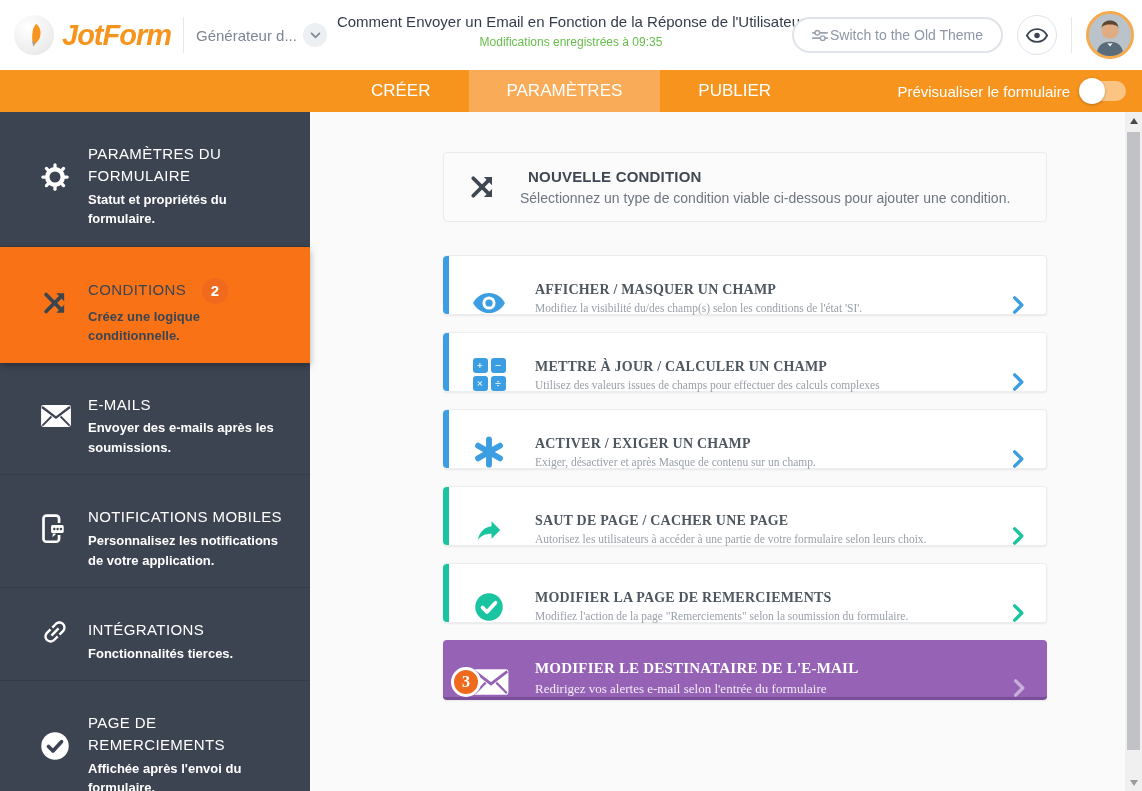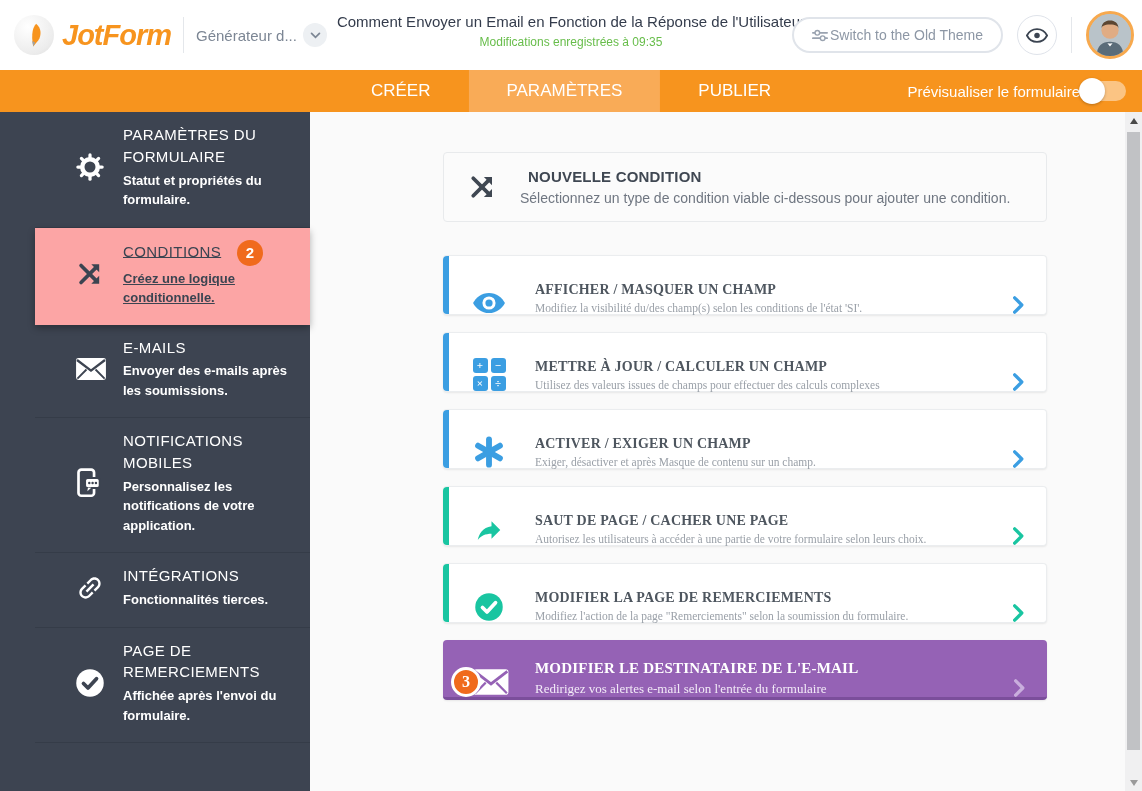--- a/index.html
+++ b/index.html
@@ -23,31 +23,31 @@
   .topbar-right { position:absolute; right:8px; top:0; height:70px; display:flex; align-items:center; gap:14px; }
   .switch-theme { display:flex; align-items:center; gap:2px; padding:8px 18px; background:#fff; border:2px solid #e0e4ea; border-radius:20px; color:#8d97a5; font-size:14px; font-family:inherit; cursor:pointer; white-space:nowrap; }
   .eye-btn { width:40px; height:40px; border-radius:50%; background:#fff; border:1px solid #dfe3ea; display:flex; align-items:center; justify-content:center; cursor:pointer; }
   .avatar-wrap { width:48px; height:48px; border-radius:50%; border:3px solid #f7a94e; overflow:hidden; cursor:pointer; background:#b9c3c9; }
 
   
   .navbar { position:absolute; top:70px; left:0; right:0; height:42px; background:#F7941E; z-index:4;padding-left:12px; }
   .nav-tabs { position:absolute; left:50%; transform:translateX(-50%); height:42px; display:flex; }
   .nav-tab { padding:0 38px; line-height:42px; color:#fff; font-size:17px; cursor:pointer; white-space:nowrap; }
   .nav-tab.active { background:#f9ab57; }
-  .nav-preview { position:absolute; right:16px; top:0; height:42px; display:flex; align-items:center; gap:0; color:#fff; font-size:15px; }
+  .nav-preview { position:absolute; right:16px; top:0; height:42px; display:flex; align-items:center; gap:10px; color:#fff; font-size:15px; }
   .toggle { position:relative; width:46px; height:20px; border-radius:10px; background:rgba(255,255,255,0.45); cursor:pointer; }
   .toggle-knob { position:absolute; left:-1px; top:-3px; width:26px; height:26px; border-radius:50%; background:#fff; box-shadow:0 1px 3px rgba(0,0,0,0.25); }
 
   
   .sidebar { position:absolute; top:112px; left:0; width:310px; bottom:0; background:#3D4451; z-index:3; }
-  .side-item { position:relative; padding:12px 16px 17px 88px; border-bottom:1px solid #353c48; color:#fff; cursor:pointer;margin-left:35px; }
+  .side-item { position:relative; padding:31px 16px 17px 88px; border-bottom:1px solid #353c48; color:#fff; cursor:pointer; }
   .side-icon { position:absolute; left:40px; top:50%; transform:translateY(-50%); color:#fff; }
   .side-title { font-size:15px; line-height:1.45; letter-spacing:0.4px; font-weight:400; }
   .side-desc { font-size:13px; font-weight:700; line-height:1.5; margin-top:3px; }
-  .side-item.active { background:#fca5a5; color:#3B4451; border-bottom:none; box-shadow:0 3px 7px rgba(0,0,0,0.3); z-index:2;text-decoration:underline; }
+  .side-item.active { background:#f97316; color:#3B4451; border-bottom:none; box-shadow:0 3px 7px rgba(0,0,0,0.3); z-index:2; }
   .side-item.active .side-icon { color:#3B4451; }
   .badge { display:inline-flex; width:26px; height:26px; border-radius:50%; background:#F06A1D; color:#fff; font-size:15px; font-weight:700; align-items:center; justify-content:center; margin-left:16px; vertical-align:middle; }
 
   
   .content { position:absolute; top:112px; left:310px; right:17px; bottom:0; background:#FAFAFA; overflow:hidden; }
   .panel { width:604px; margin:40px 0 0 133px; }
   .panel-head { display:flex; align-items:center; background:#FBFBFB; border:1px solid #e8eaec; border-radius:4px; padding:15px 18px 15px 0; }
   .panel-head-icon { width:76px; display:flex; justify-content:center; color:#3f4752; flex:none; }
   .panel-title { font-size:15px; font-weight:700; color:#3f4752; letter-spacing:0.2px;margin-left:8px; }
   .panel-sub { font-size:14px; color:#6f7681; margin-top:5px; }

